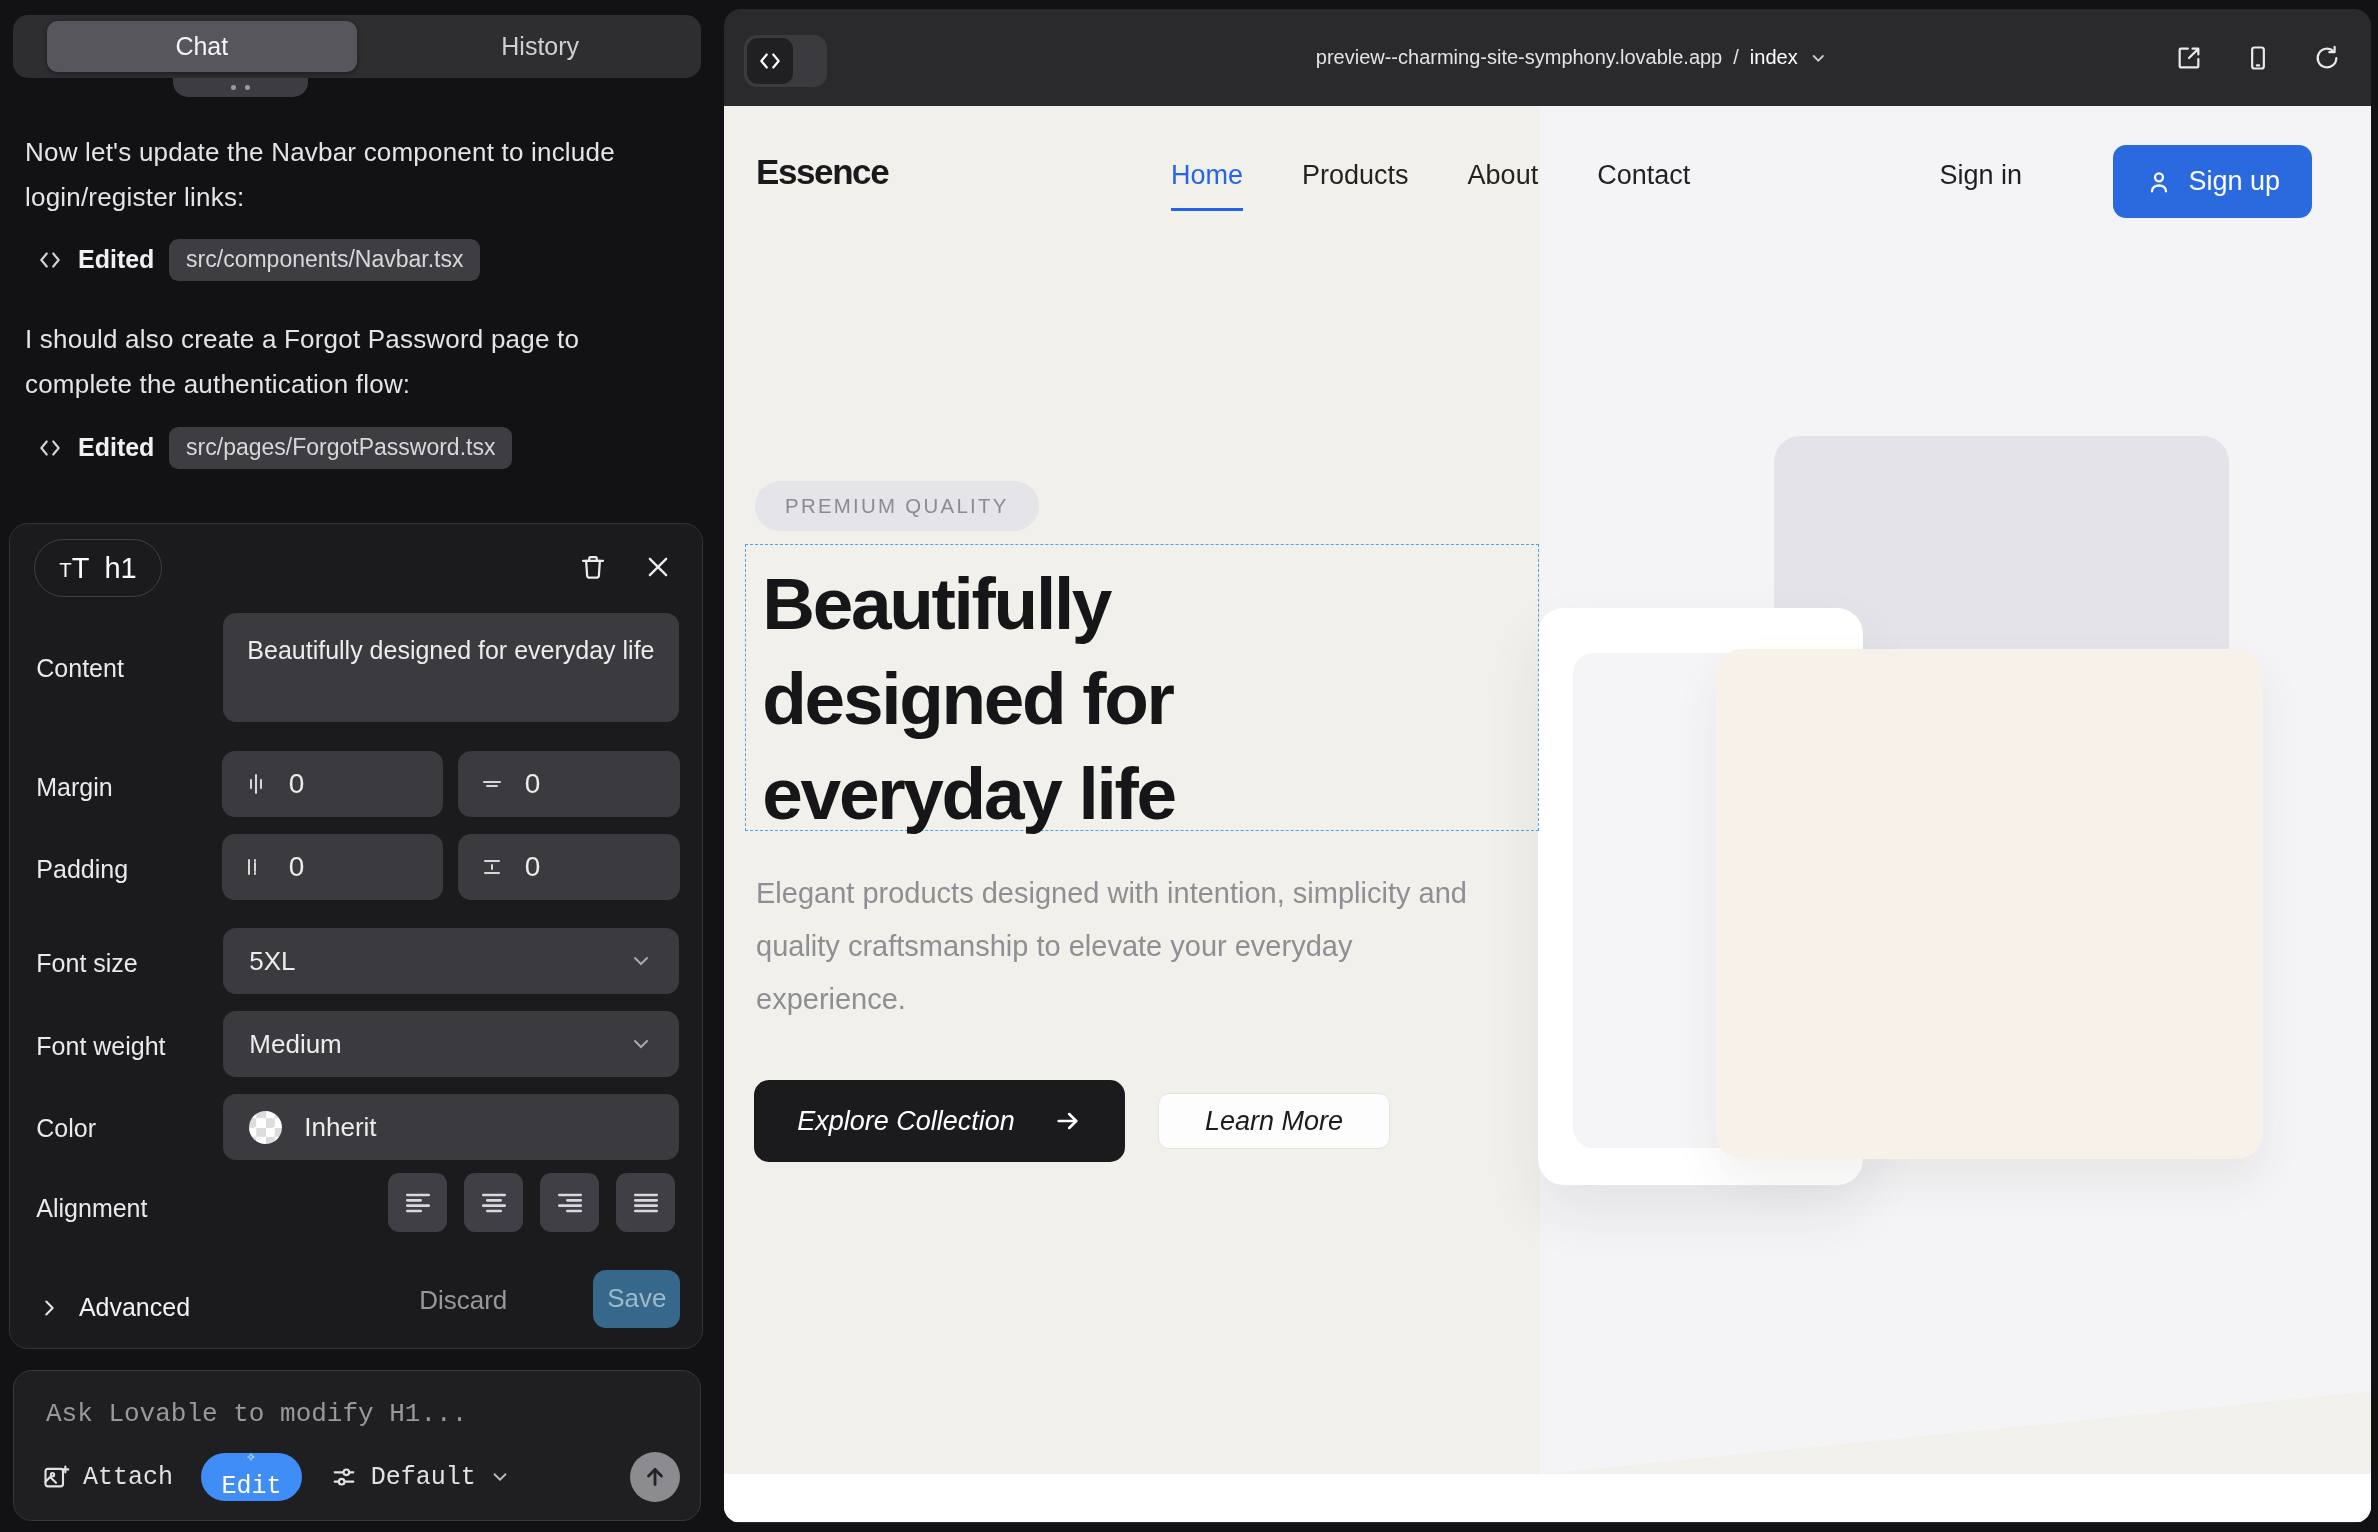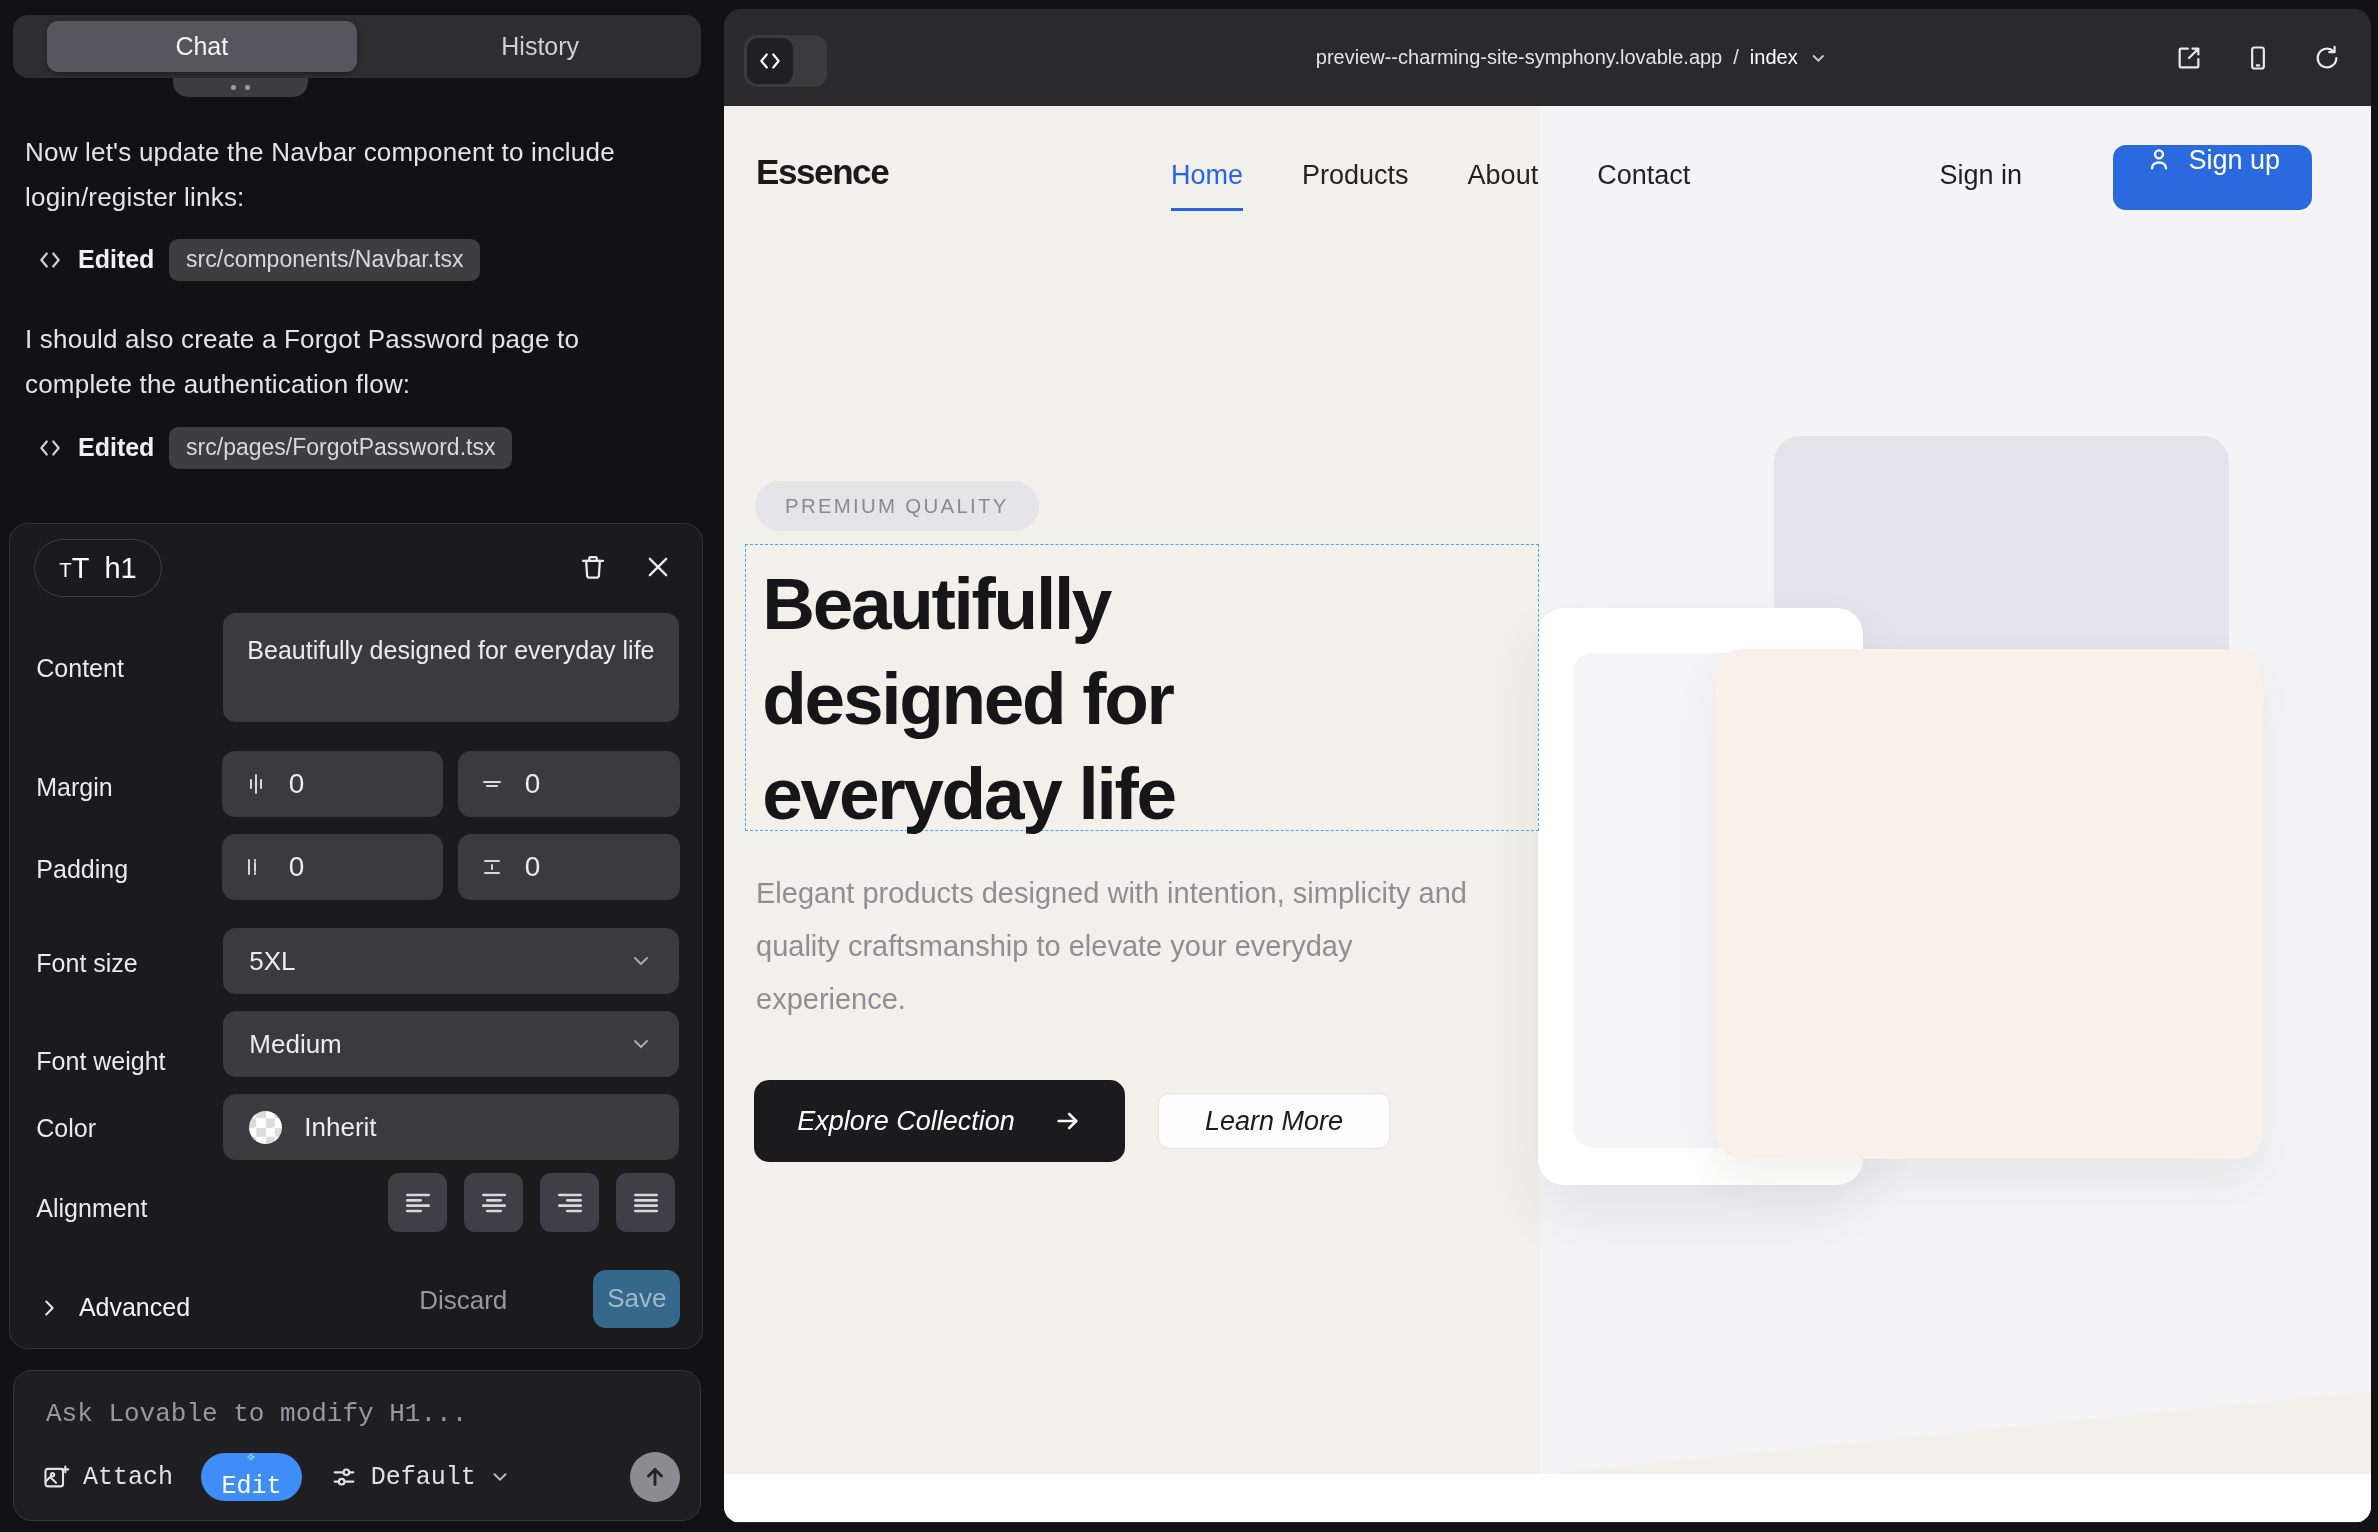--- a/index.html
+++ b/index.html
@@ -124,22 +124,22 @@
 
   
   .site-nav { position:absolute; left:0; top:0; width:1647px; height:139px; }
   .logo { position:absolute; left:32px; top:46px; font-size:35px; font-weight:bold;
           color:#1a1a1c; letter-spacing:-1.4px; }
   .nav-links { position:absolute; left:447px; top:54px; display:flex; gap:59px;
                font-size:27px; color:#232326; }
   .nav-link { cursor:pointer; }
   .nav-link.active { color:#2563eb; padding-bottom:16.7px; border-bottom:3.7px solid #2563eb; }
   .signin { position:absolute; right:349px; top:54px; font-size:27px; color:#1f1f22; cursor:pointer; }
-  .signup { position:absolute; right:59px; top:39px; height:65px; padding:0 32px;
-            background:#2b69df; border-radius:13px; display:flex; 
+  .signup { position:absolute; right:59px; top:39px; height:73px; padding:0 32px;
+            background:#2b69df; border-radius:13px; display:flex; align-items:center;
             gap:15px; color:#fff; font-size:27px; cursor:pointer; }
 
   
   .hero-badge { position:absolute; left:31px; top:375px; height:50px; padding:0 30px;
                 background:#e5e4e8; border-radius:927px; display:flex; align-items:center;
                 font-size:20.4px; font-weight:500; letter-spacing:2.3px; color:#8b8b92; }
   .selection { position:absolute; left:21.3px; top:438px; width:794px; height:287px;
                border:1.9px dashed #4da3ea; z-index:6; }
   .hero-h1 { position:absolute; left:16px; top:11px; width:649px; font-size:73px;
              font-weight:600; line-height:95px; letter-spacing:-2.3px; color:#161619; }
@@ -276,21 +276,21 @@
       <div class="fld-label" style="top:425px">Font size</div>
       <div class="ctl select fs-select">
         <span>5XL</span>
         <span class="chev">
           <svg width="24" height="24" viewBox="0 0 24 24" fill="none" stroke="#a9a9ae" stroke-width="2" stroke-linecap="round">
               <polyline points="6 9 12 15 18 9"></polyline>
             </svg>
         </span>
       </div>
 
-      <div class="fld-label" style="top:523px">Font weight</div>
+      <div class="fld-label" style="top:508px">Font weight</div>
       <div class="ctl select fw-select">
         <span>Medium</span>
         <span class="chev">
           <svg width="24" height="24" viewBox="0 0 24 24" fill="none" stroke="#a9a9ae" stroke-width="2" stroke-linecap="round">
               <polyline points="6 9 12 15 18 9"></polyline>
             </svg>
         </span>
       </div>
 
       <div class="fld-label" style="top:590px">Color</div>

